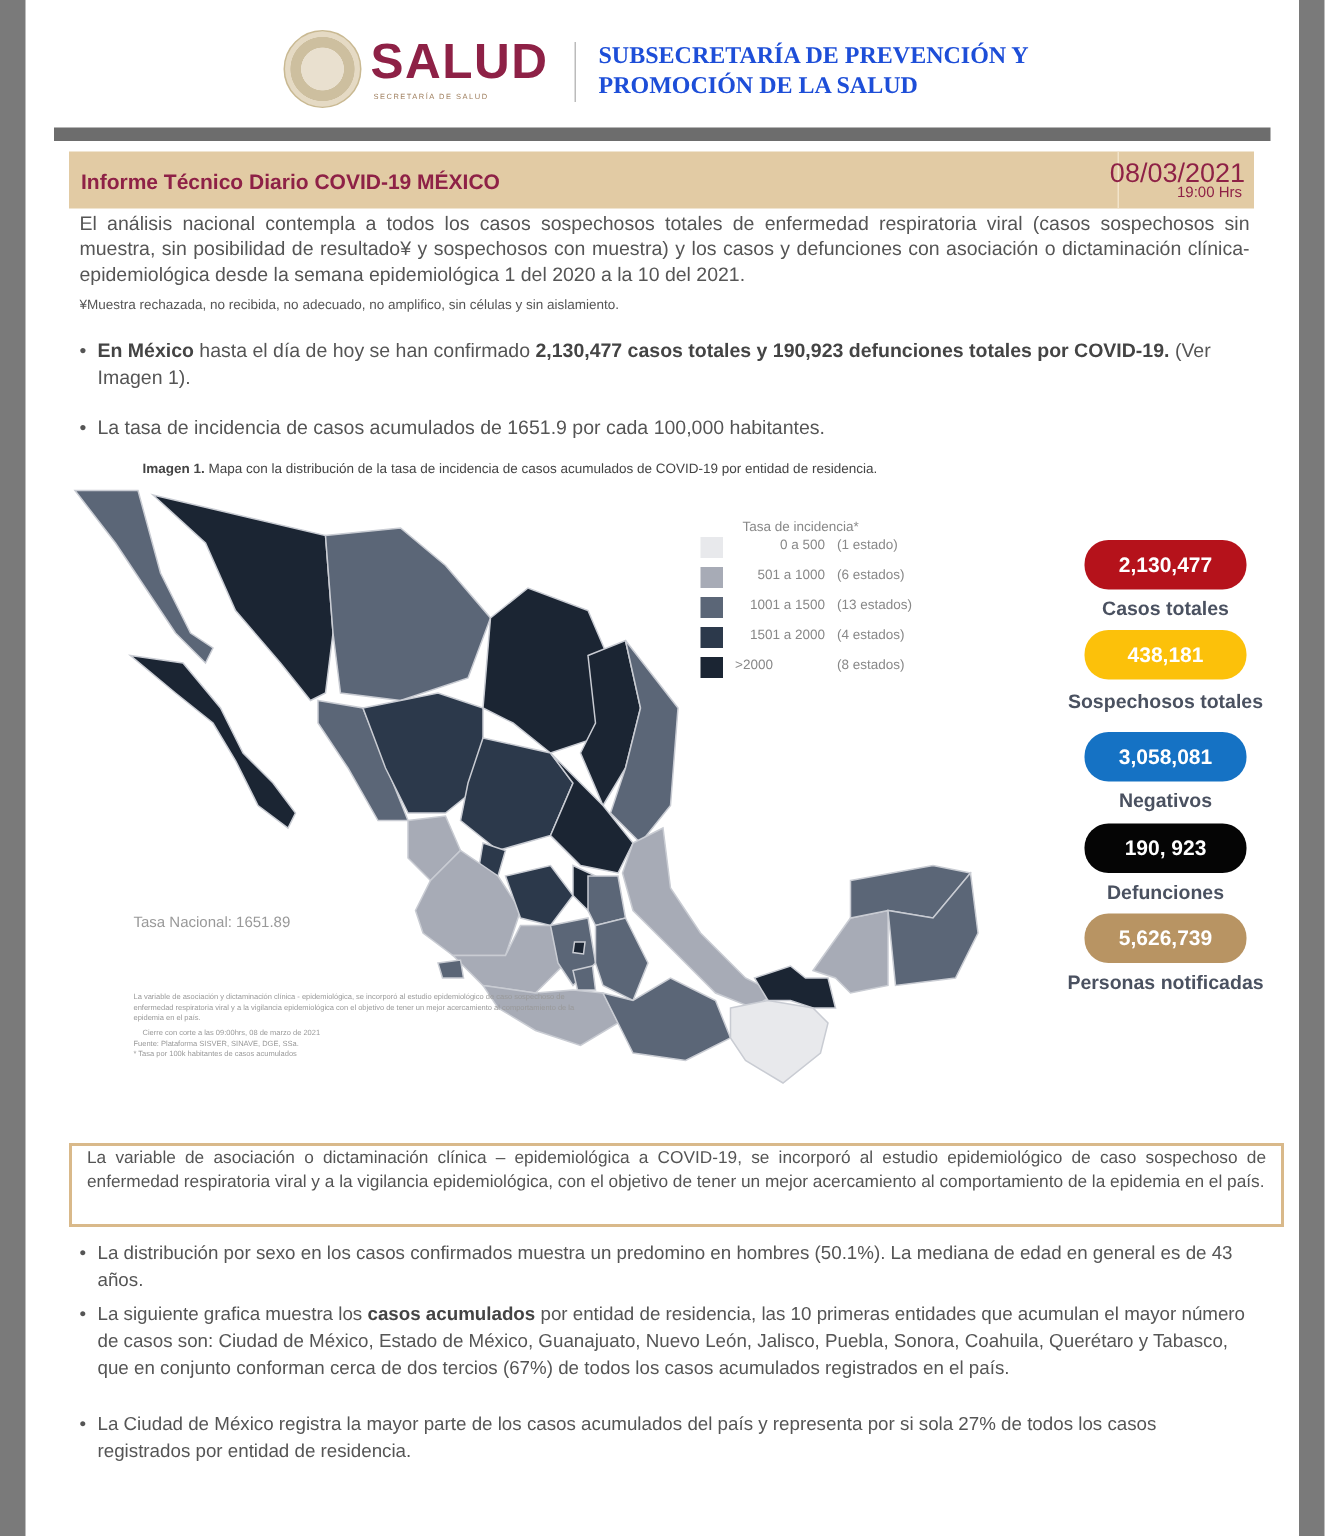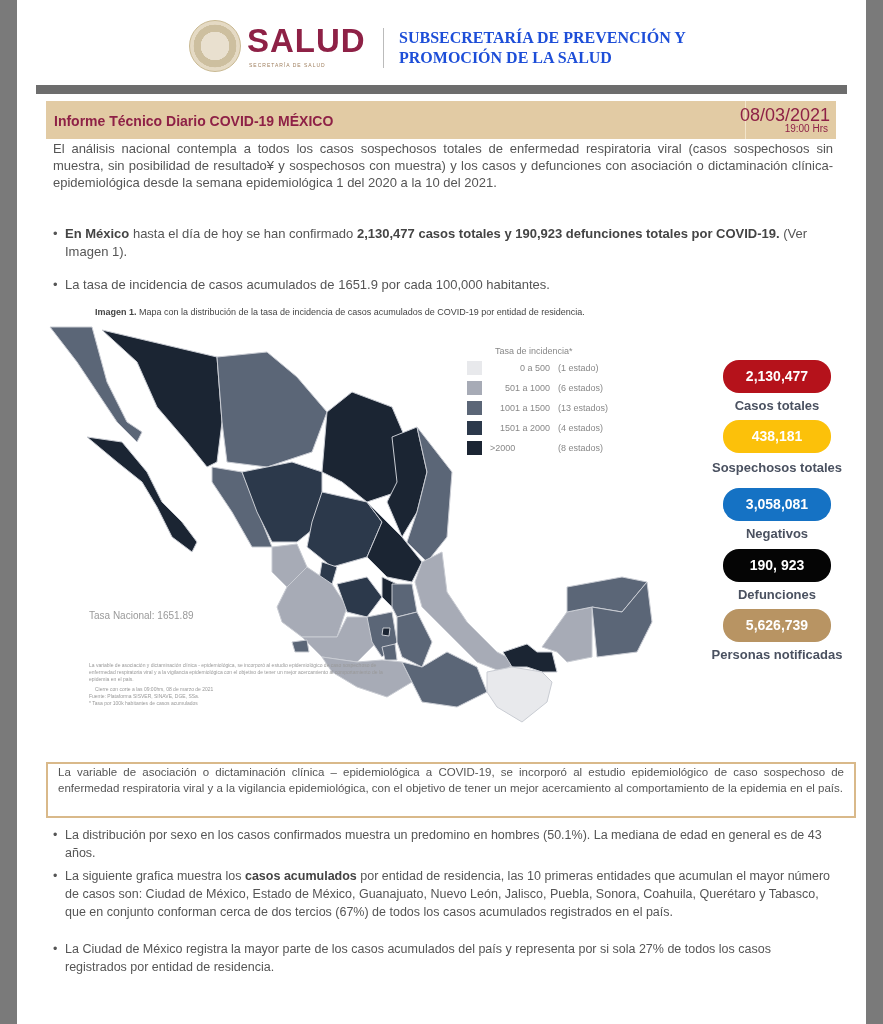--- a/index.html
+++ b/index.html
@@ -20,21 +20,21 @@
   .para{position:absolute;left:36px;width:780px;font-size:13px;color:#555;line-height:17px;text-align:justify;}
   .small{font-size:9px;color:#555;}
   .bullet{position:absolute;left:36px;width:780px;font-size:13px;color:#555;line-height:18px;}
   .bullet .dot{position:absolute;left:0;top:0;}
   .bullet .txt{display:block;padding-left:12px;}
   b{color:#444;}
   .caption{position:absolute;left:78px;top:307px;font-size:9px;color:#444;}
   .map{position:absolute;left:30px;top:322px;width:650px;height:405px;}
   .legend{position:absolute;left:450px;top:346px;width:170px;font-size:9px;color:#888;}
   .legend .lt{margin-left:28px;margin-bottom:2px;}
-  .leg-row{display:flex;align-items:center;height:20px;}
+  .leg-row{display:flex;height:20px;}
   .leg-sw{width:15px;height:14px;margin-right:8px;}
   .leg-range{width:60px;text-align:right;margin-right:8px;}
   .tasa{position:absolute;left:72px;top:610px;font-size:10px;color:#999;}
   .mapnote{position:absolute;left:72px;top:662px;width:310px;font-size:5px;color:#999;line-height:7px;}
   .stats{position:absolute;left:670px;top:360px;width:180px;}
   .stat{position:absolute;left:0;width:180px;text-align:center;}
   .stat .box{margin:0 auto;width:108px;height:33px;border-radius:16px;color:#fff;font-weight:bold;font-size:14px;line-height:33px;}
   .stat .lbl{font-weight:bold;font-size:13px;color:#4a5160;margin-top:5px;}
   .maplink{position:absolute;left:0;top:731px;width:849px;text-align:center;font-size:10px;font-weight:bold;color:#333;}
   .maplink a{color:#1a55c0;text-decoration:underline;}
@@ -60,20 +60,21 @@
 
   <div class="title-bar">
     <div class="title">Informe Técnico Diario COVID-19 MÉXICO</div>
     <div class="date-box">
       <div class="date">08/03/2021</div>
       <div class="time">19:00 Hrs</div>
     </div>
   </div>
 
   <div class="para" style="top:140px;">El análisis nacional contempla a todos los casos sospechosos totales de enfermedad respiratoria viral (casos sospechosos sin muestra, sin posibilidad de resultado¥ y sospechosos con muestra) y los casos y defunciones con asociación o dictaminación clínica-epidemiológica desde la semana epidemiológica 1 del 2020 a la 10 del 2021.</div>
+  <div class="para small" style="top:195px;">¥Muestra rechazada, no recibida, no adecuado, no amplifico, sin células y sin aislamiento.</div>
 
   <div class="bullet" style="top:225px;">
     <span class="dot">•</span>
     <span class="txt"><b>En México</b><span> hasta el día de hoy se han confirmado </span><b>2,130,477 casos totales y 190,923 defunciones totales por COVID-19.</b><span> (Ver Imagen 1).</span></span>
   </div>
   <div class="bullet" style="top:276px;">
     <span class="dot">•</span>
     <span class="txt">La tasa de incidencia de casos acumulados de 1651.9 por cada 100,000 habitantes.</span>
   </div>
 

